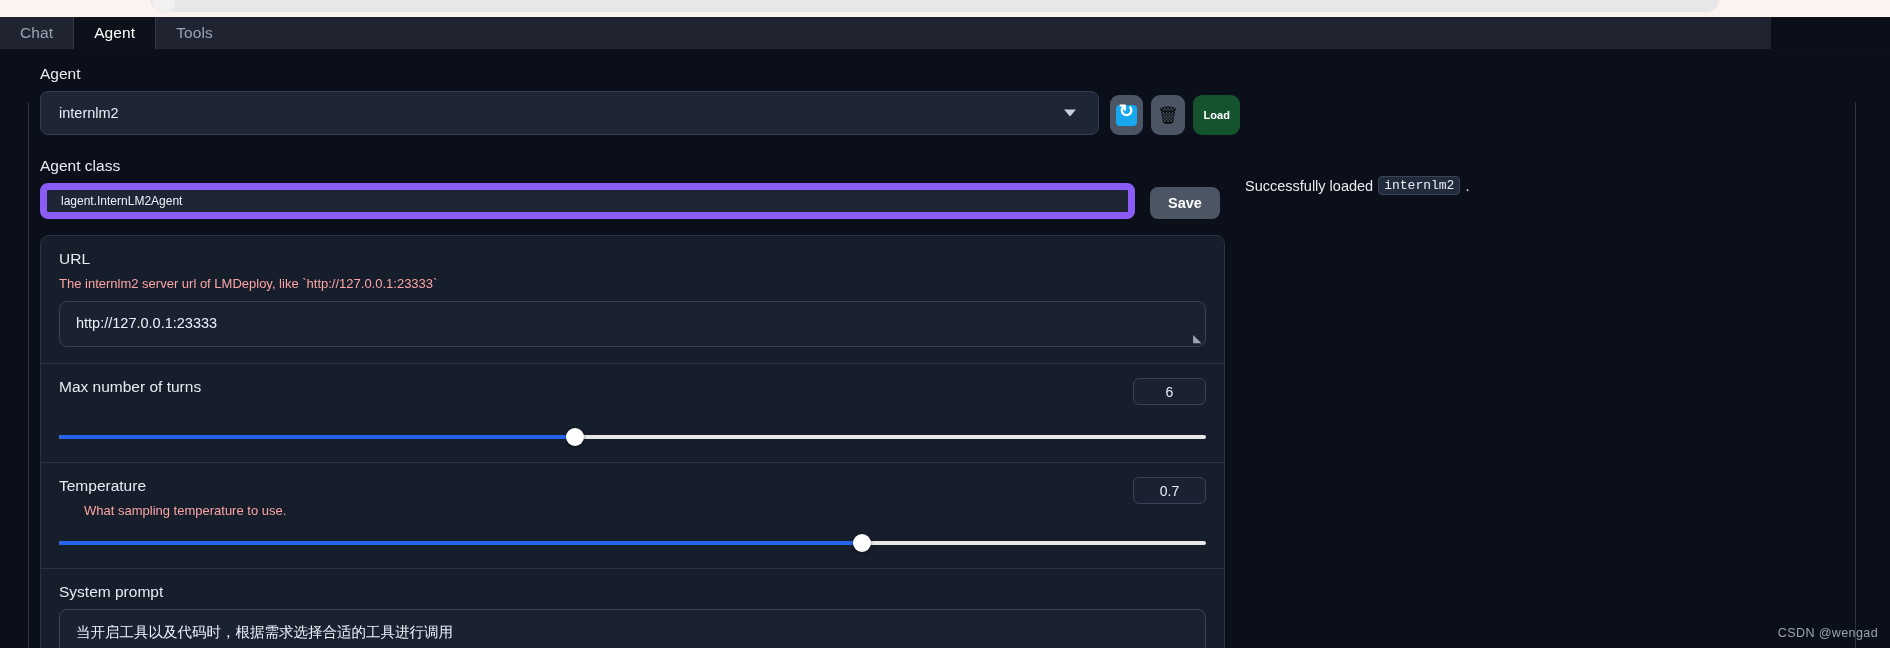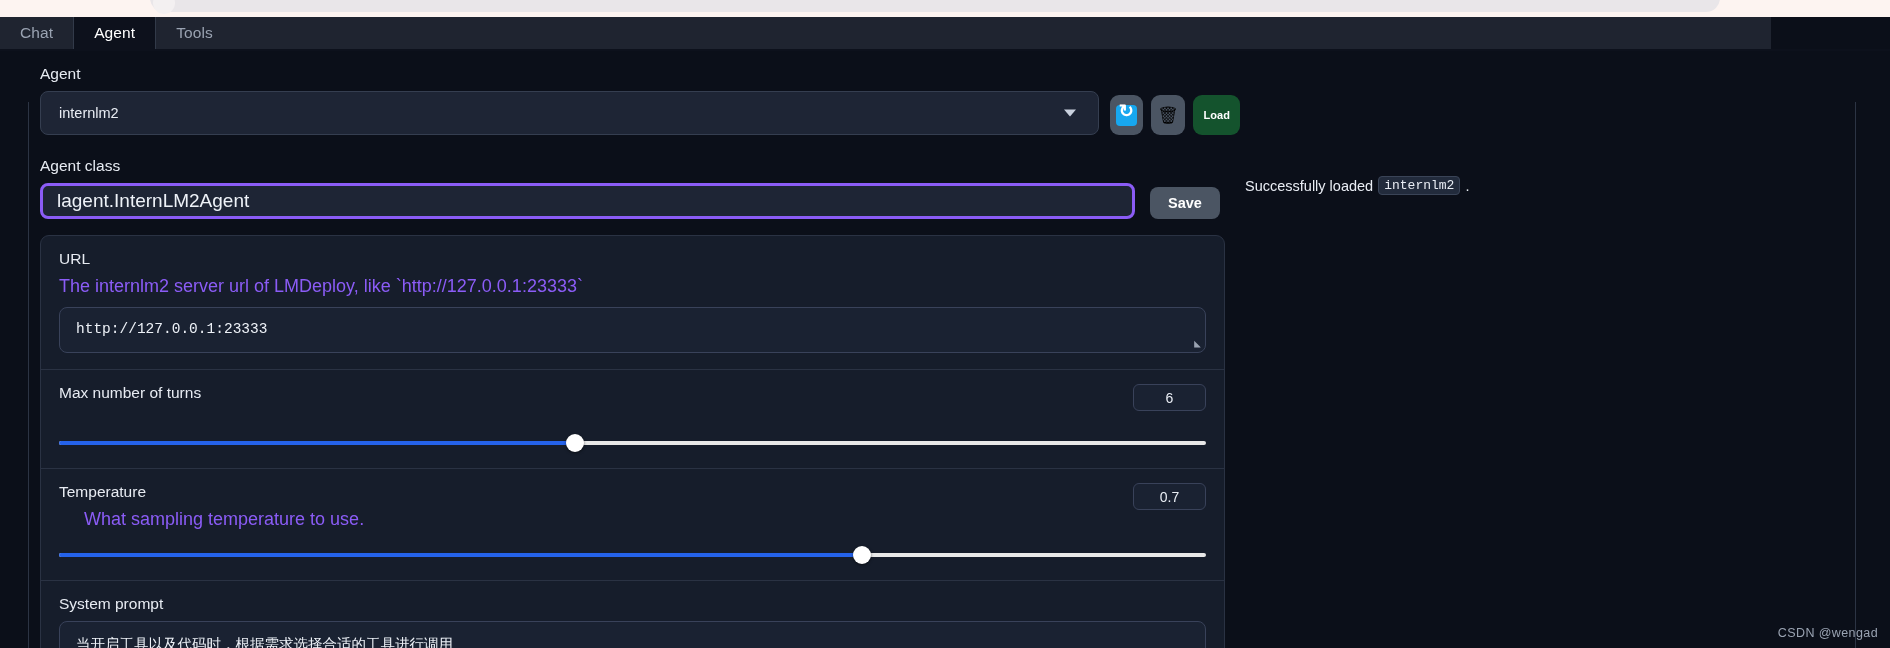--- a/index.html
+++ b/index.html
@@ -68,21 +68,21 @@
 
   .col-left { position: absolute; left: 40px; top: 0; width: 1200px; }
   .col-right { position: absolute; left: 1245px; top: 0; width: 600px; }
 
   
   .field-label {
     font-size: 15.5px; color: #e7ebf2;
     margin-bottom: 8px; display: block;
   }
   .field-info {
-    font-size: 18px; color: #8b5cf6;
+    font-size: 13px; color: #fca5a5;
     margin-bottom: 10px; display: block;
   }
 
   
   .row { display: flex; align-items: flex-end; gap: 0; }
 
   .dropdown {
     position: relative;
     width: 1572px; height: 44px;
     background: #1e2535;
@@ -131,25 +131,25 @@
     border: none; border-radius: 9px;
     color: #ffffff; font-size: 11px; font-weight: bold;
     display: flex; align-items: center; justify-content: center;
     cursor: pointer;
   }
 
   
   .textbox {
     height: 36px;
     background: #1e2535;
-    border: 3px solid #8b5cf6;
+    border: 7px solid #8b5cf6;
     border-radius: 8px;
     display: flex; align-items: center;
     padding: 0 14px;
-    color: #eef2f8; font-size: 19px;
+    color: #eef2f8; font-size: 12px;
   }
   .save-btn {
     width: 70px; height: 32px;
     background: #4b5563;
     border: none; border-radius: 8px;
     color: #ffffff; font-size: 14.5px; font-weight: bold;
     display: flex; align-items: center; justify-content: center;
     cursor: pointer;
   }
 
@@ -168,21 +168,21 @@
   }
   .group-section:last-child { border-bottom: none; }
 
   .textarea-box {
     position: relative;
     min-height: 46px;
     background: #1a2232;
     border: 1px solid #39425a;
     border-radius: 8px;
     padding: 13px 16px;
-    color: #eef2f8; font-size: 14.5px; font-family: Liberation Mono, monospace;
+    color: #eef2f8; font-size: 14.5px;
   }
   .resize-grip {
     position: absolute; right: 4px; bottom: 2px;
     color: #9aa3b2; font-size: 11px; line-height: 1;
     transform: scaleX(-1);
   }
 
   
   .slider-head {
     display: flex; align-items: flex-start; justify-content: space-between;

